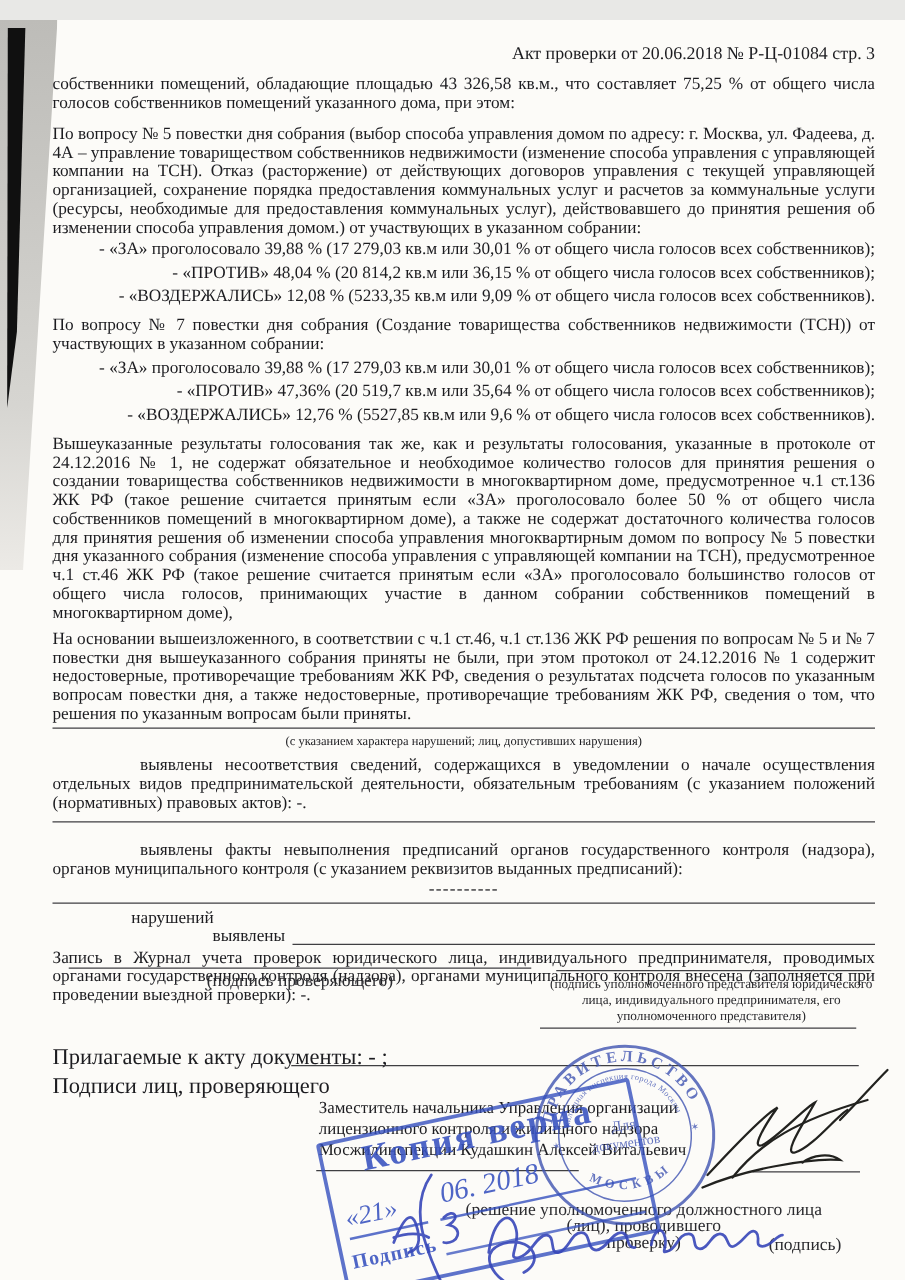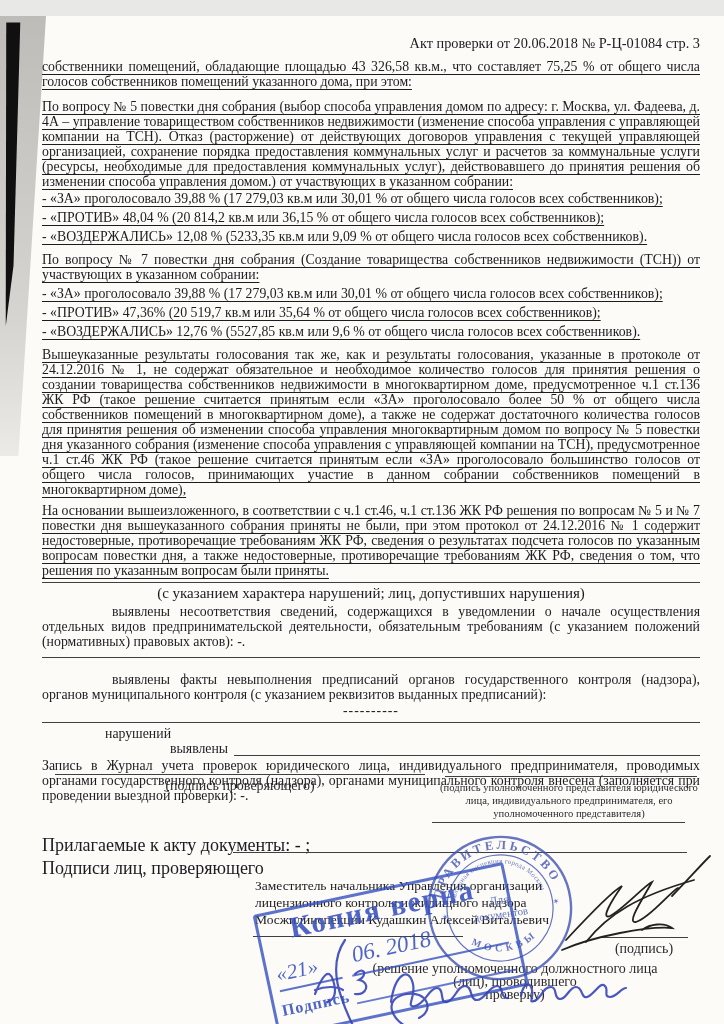--- a/index.html
+++ b/index.html
@@ -12,27 +12,27 @@
   
   .edge-gray{position:absolute;left:0;top:0;width:46px;height:440px;
     background:linear-gradient(180deg,#bdbcb8,#d6d5d1 70%,#eceae6);
     clip-path:polygon(0 0,100% 0,40% 100%,0 100%);}
   .edge-black{position:absolute;left:0;top:0;width:26px;height:320px;background:#101010;
     clip-path:polygon(24% 2%,78% 2%,52% 78%,22% 97%);}
   
   .flow{position:absolute;left:42px;top:20px;width:658px;font-size:13.8px;line-height:15px;}
   .hdr{text-align:right;font-size:14.3px;margin:0 0 8px 0;}
   .p{margin:0 0 10px 0;text-align:justify;}
-  .u{text-decoration:underline;text-decoration-thickness:0.9px;text-underline-offset:2.5px;text-decoration-skip-ink:none;}
-  .vote{margin:0 0 4px 0;text-align:left;}
+  .u{text-decoration-thickness:0.9px;text-underline-offset:2.5px;text-decoration-skip-ink:none;}
+  .vote{margin:0 0 4px 0;text-align:right;}
   .p.tight{margin-bottom:2px;}
   .p.afterv{margin-top:4px;margin-bottom:4px;}
   .p.gap8{margin-top:8px;}
   .rule{border:none;border-top:1.5px solid #3f3f42;margin:4px 0 3px 0;height:0;}
-  .caption-c{text-align:center;font-size:15px;margin:2px 0 3px 0;}
+  .caption-c{text-align:center;font-size:10px;margin:2px 0 3px 0;}
   .ind70{text-indent:70px;}
   .dashes{text-align:center;letter-spacing:1px;margin:1px 0 1px 0;}
   .word-nar{margin:3px 0 0 63px;}
   .vy-row{display:flex;align-items:flex-end;margin:0 0 2px 128px;}
   .vy-row .w{flex:0 0 auto;padding:0 6px 0 0;}
   .vy-row .ln{flex:1 1 auto;border-bottom:1.4px solid #3f3f42;height:14px;}
   
   .abs{position:absolute;}
   .line{position:absolute;border-top:1.4px solid #3f3f42;height:0;}
   .cap{position:absolute;text-align:center;font-size:14px;line-height:13px;color:#2a2a2e;}
@@ -114,21 +114,21 @@
   <div class="abs fs14" style="left:42px;top:842px;">Подписи лиц, проверяющего</div>
 
   <div class="officer">
     <div>Заместитель начальника Управления организации</div>
     <div>лицензионного контроля и жилищного надзора</div>
     <div>Мосжилинспекции Кудашкин Алексей Витальевич</div>
   </div>
   <div class="line" style="left:253px;top:920px;width:210px;"></div>
 
   <div class="line" style="left:602px;top:921px;width:86px;"></div>
-  <div class="cap" style="left:596px;top:926px;width:96px;">(подпись)</div>
+  <div class="cap" style="left:596px;top:974px;width:96px;">(подпись)</div>
 
   <div class="cap" style="left:360px;top:946px;width:310px;">
     <div>(решение уполномоченного должностного лица (лиц), проводившего</div>
     <div>проверку)</div>
   </div>
 
   <svg class="abs" style="left:424px;top:816px;opacity:.8;transform:rotate(-8deg);" width="152" height="152" viewBox="0 0 152 152">
     <g fill="none" stroke="#4054b2">
       <circle cx="76" cy="76" r="71" stroke-width="2.4"></circle>
       <circle cx="76" cy="76" r="53" stroke-width="1.2"></circle>

